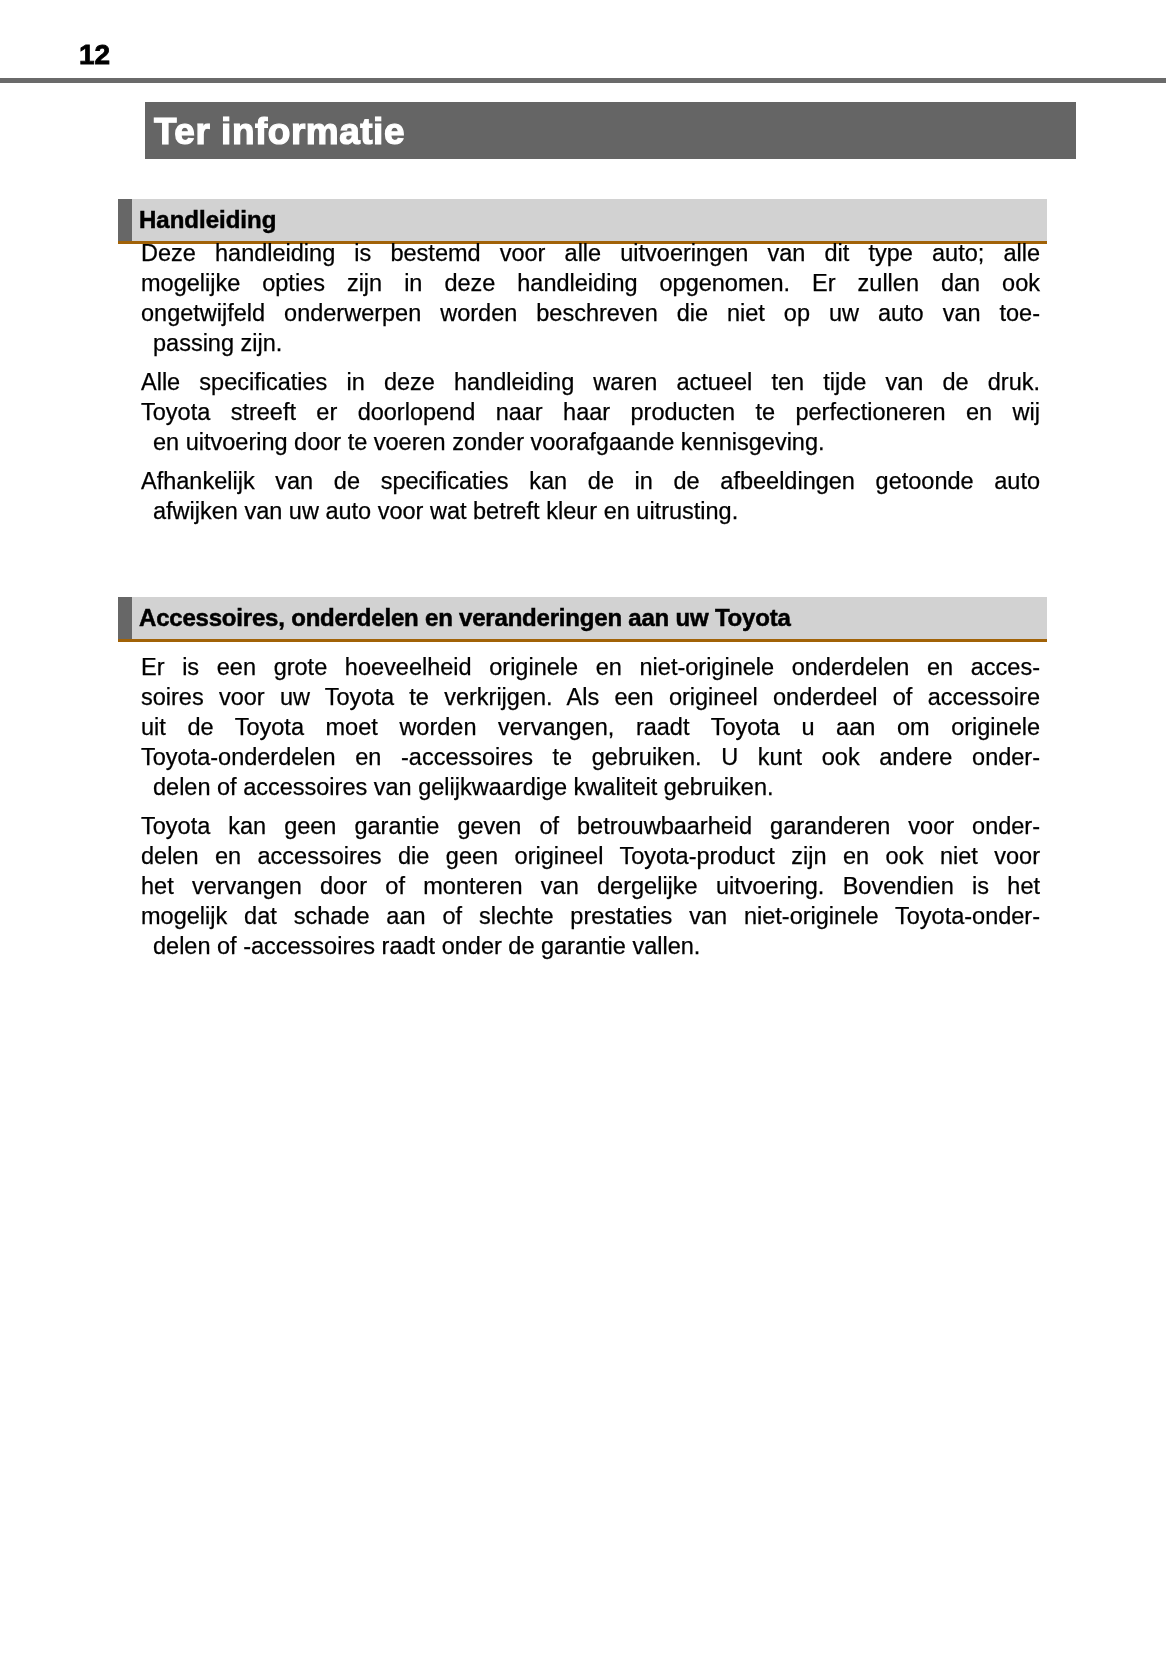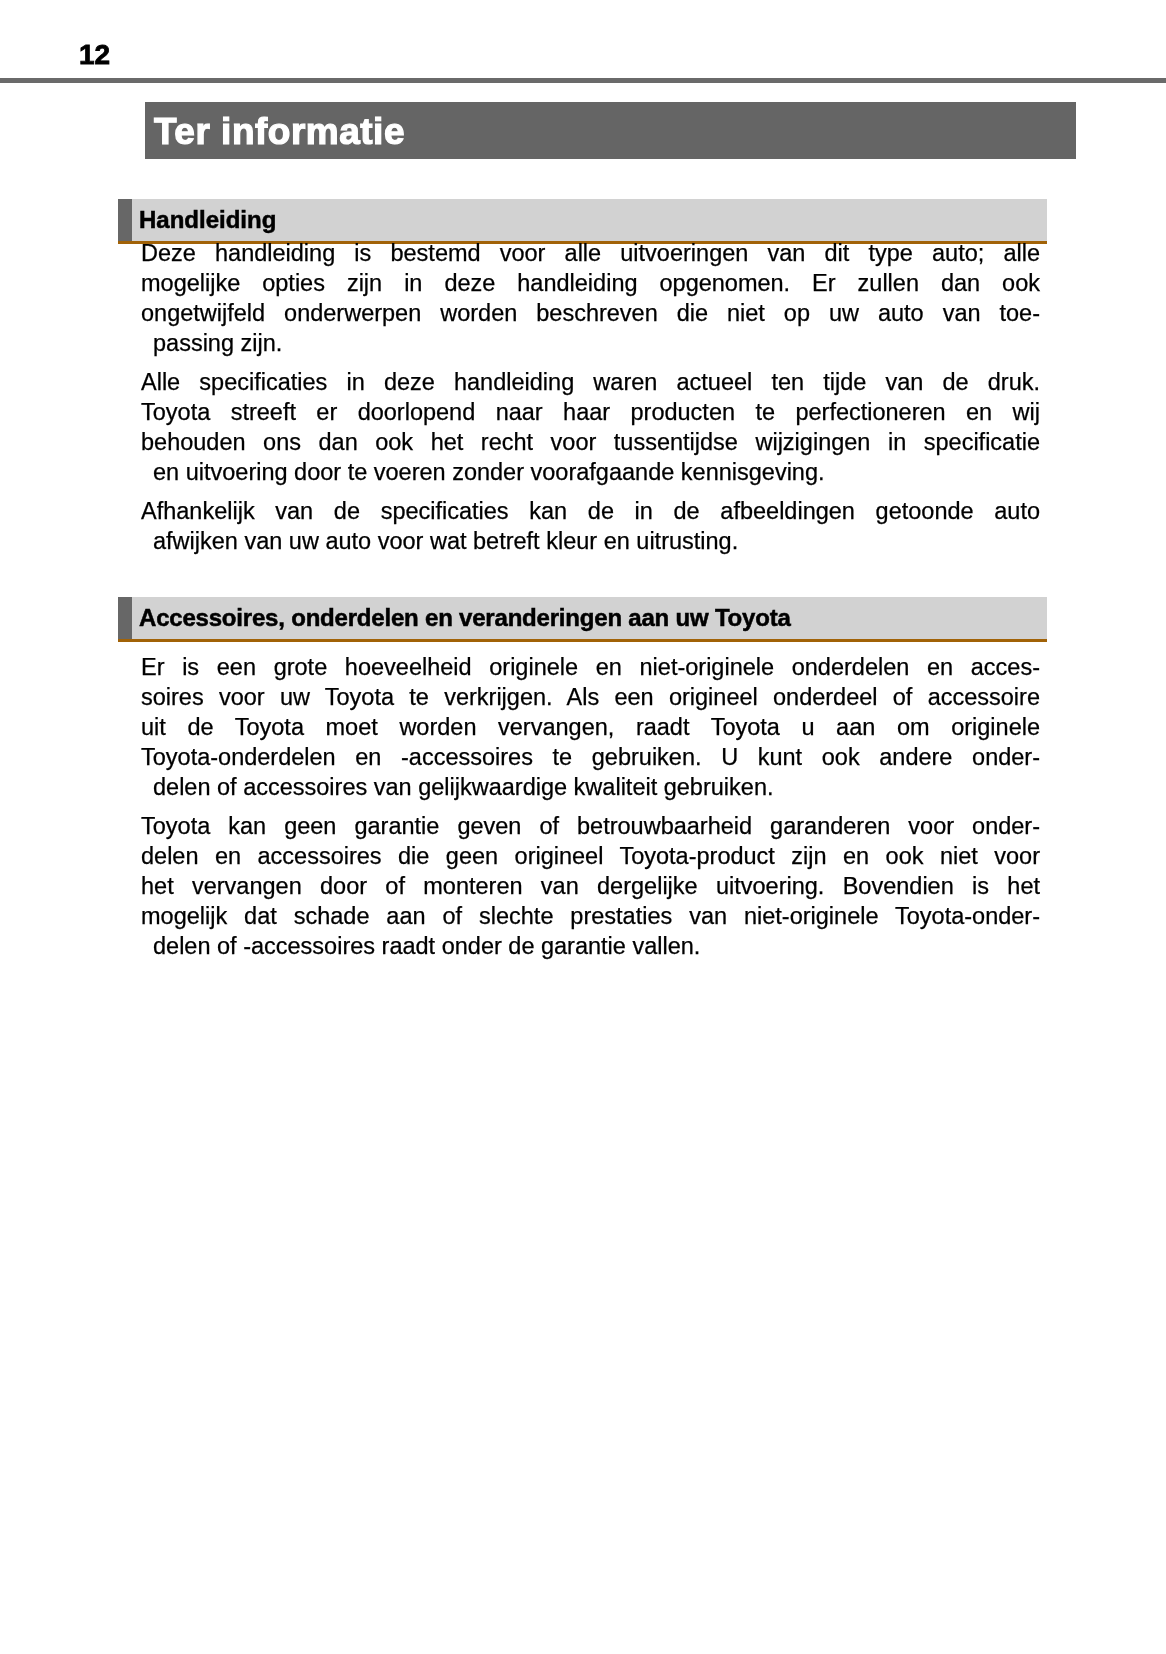--- a/index.html
+++ b/index.html
@@ -128,21 +128,20 @@
 <div class="body-block block-1">
   <p>
     <span class="line">Deze handleiding is bestemd voor alle uitvoeringen van dit type auto; alle</span>
     <span class="line">mogelijke opties zijn in deze handleiding opgenomen. Er zullen dan ook</span>
     <span class="line">ongetwijfeld onderwerpen worden beschreven die niet op uw auto van toe-</span>
     <span class="line last">passing zijn.</span>
   </p>
   <p>
     <span class="line">Alle specificaties in deze handleiding waren actueel ten tijde van de druk.</span>
     <span class="line">Toyota streeft er doorlopend naar haar producten te perfectioneren en wij</span>
-    <span class="line">behouden ons dan ook het recht voor tussentijdse wijzigingen in specificatie</span>
     <span class="line last">en uitvoering door te voeren zonder voorafgaande kennisgeving.</span>
   </p>
   <p>
     <span class="line">Afhankelijk van de specificaties kan de in de afbeeldingen getoonde auto</span>
     <span class="line last">afwijken van uw auto voor wat betreft kleur en uitrusting.</span>
   </p>
 </div>
 
 <div class="section-header section-2">
   <div class="accent"></div>

